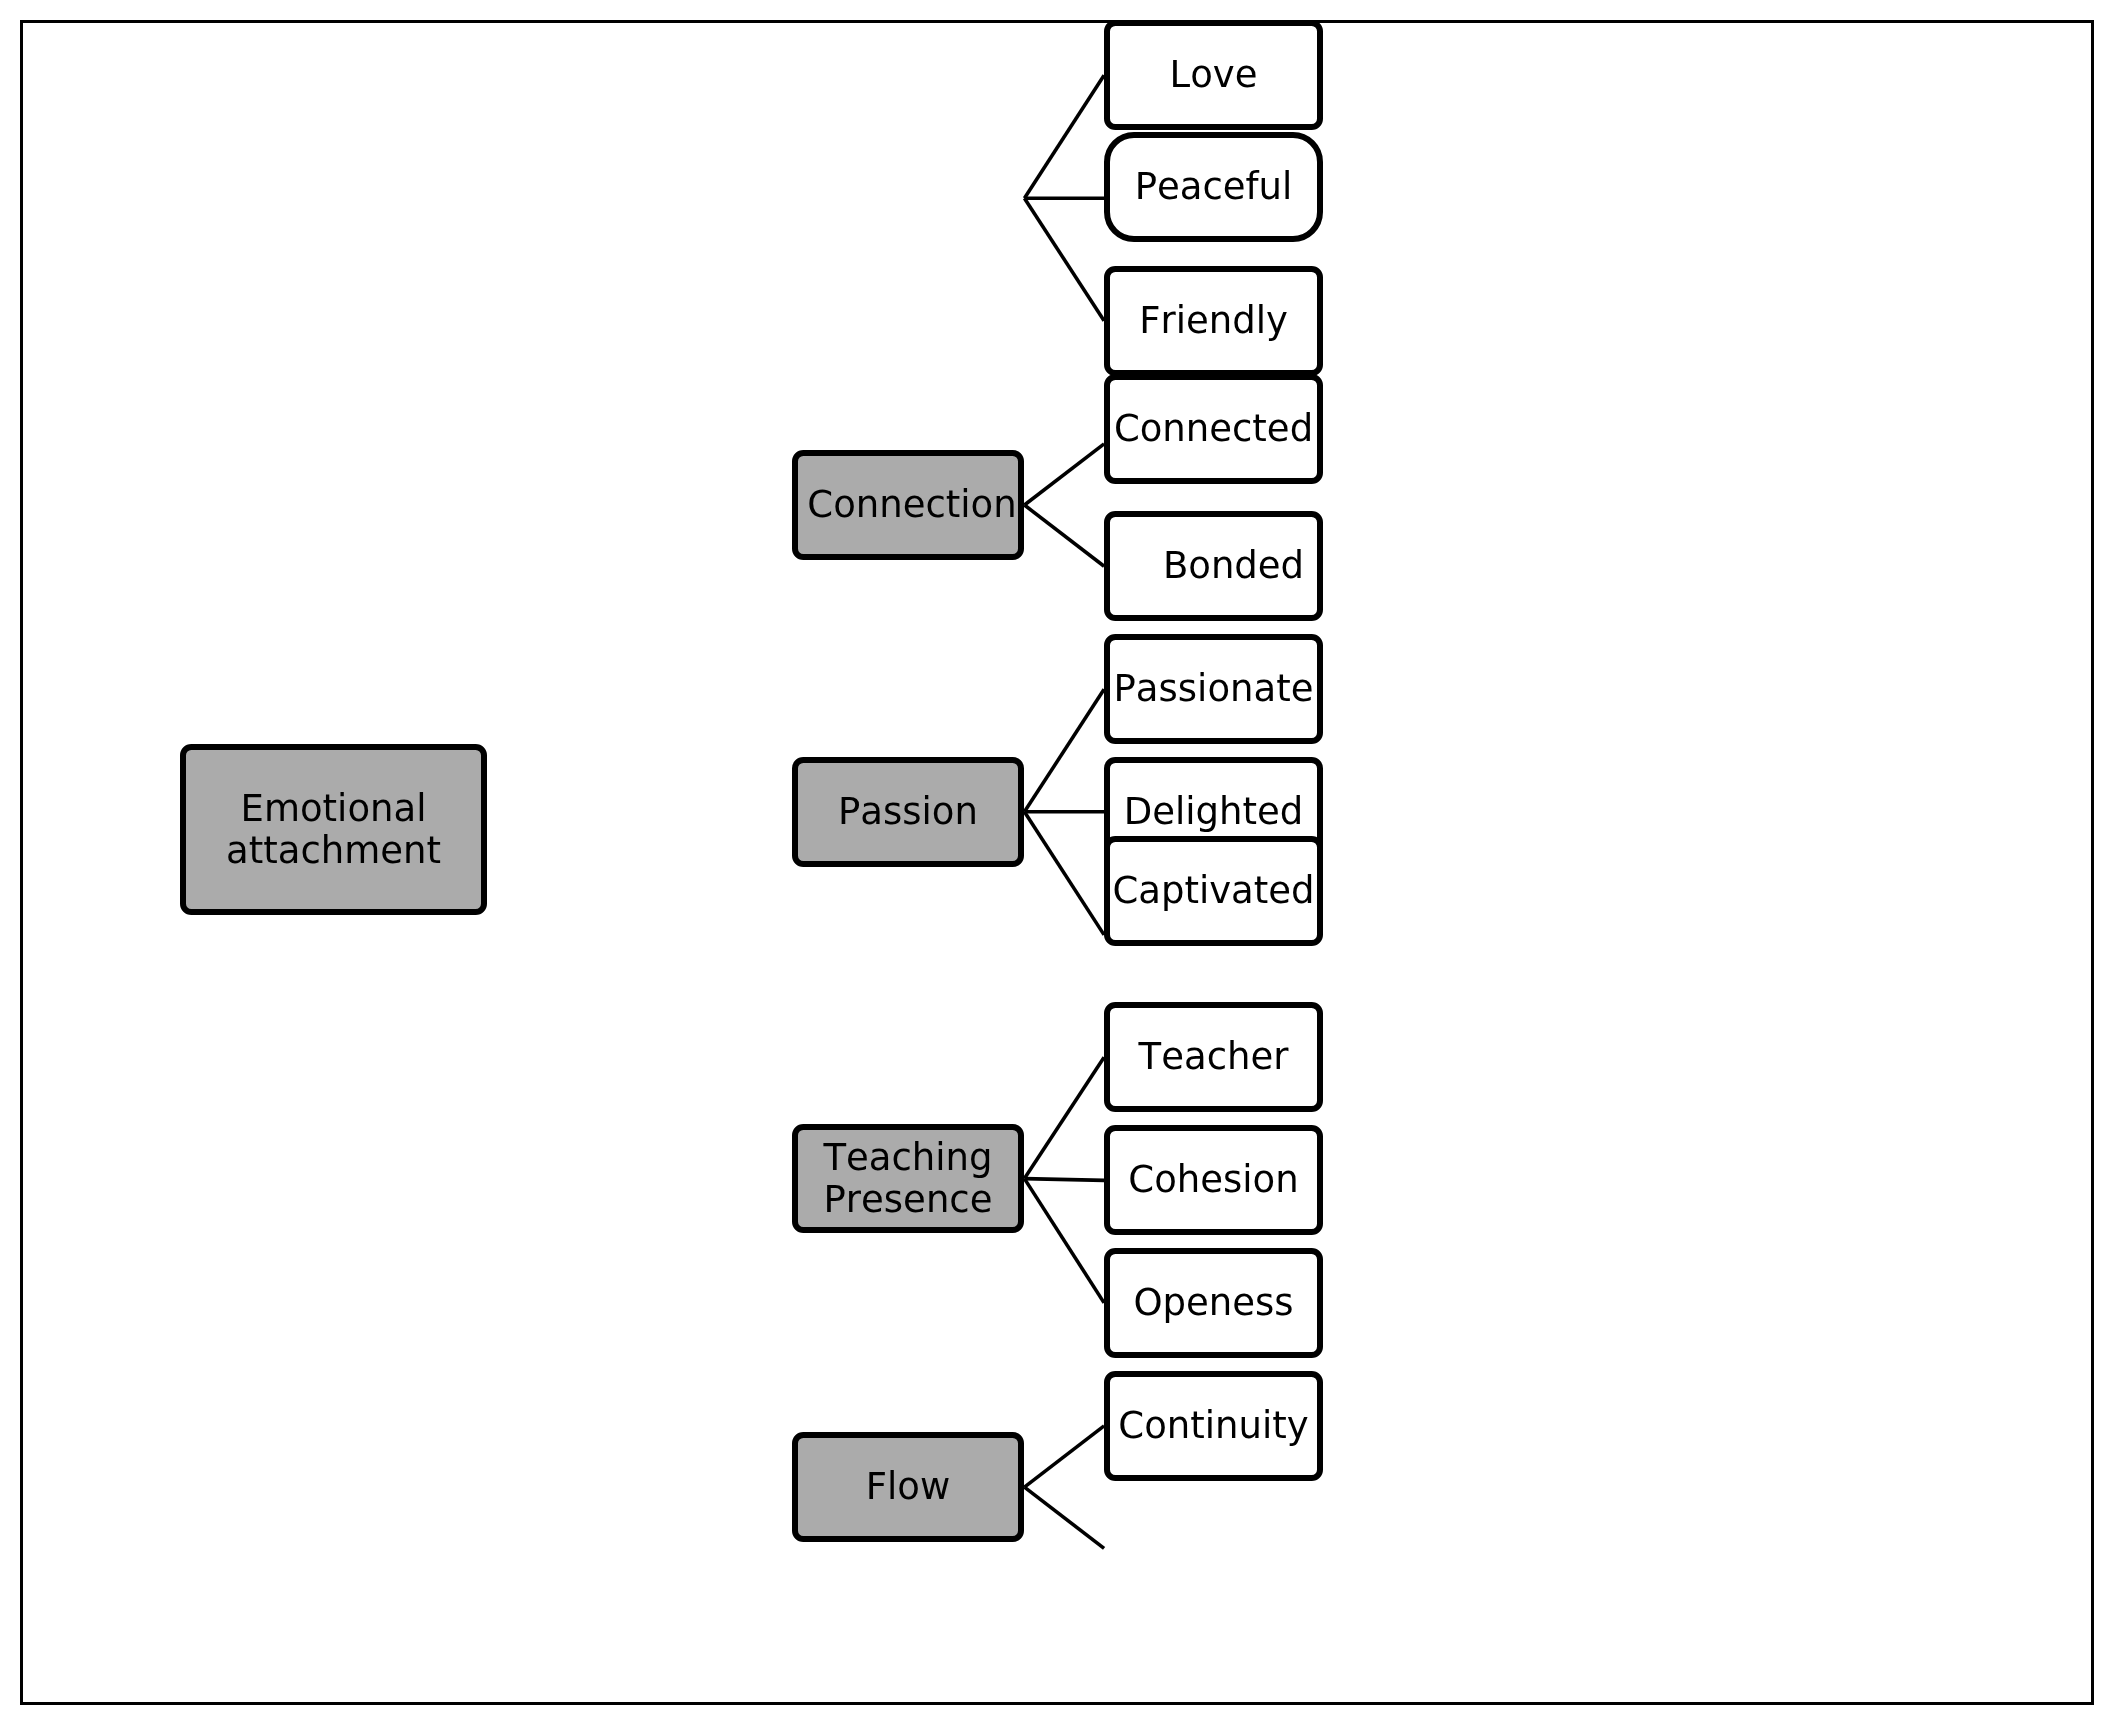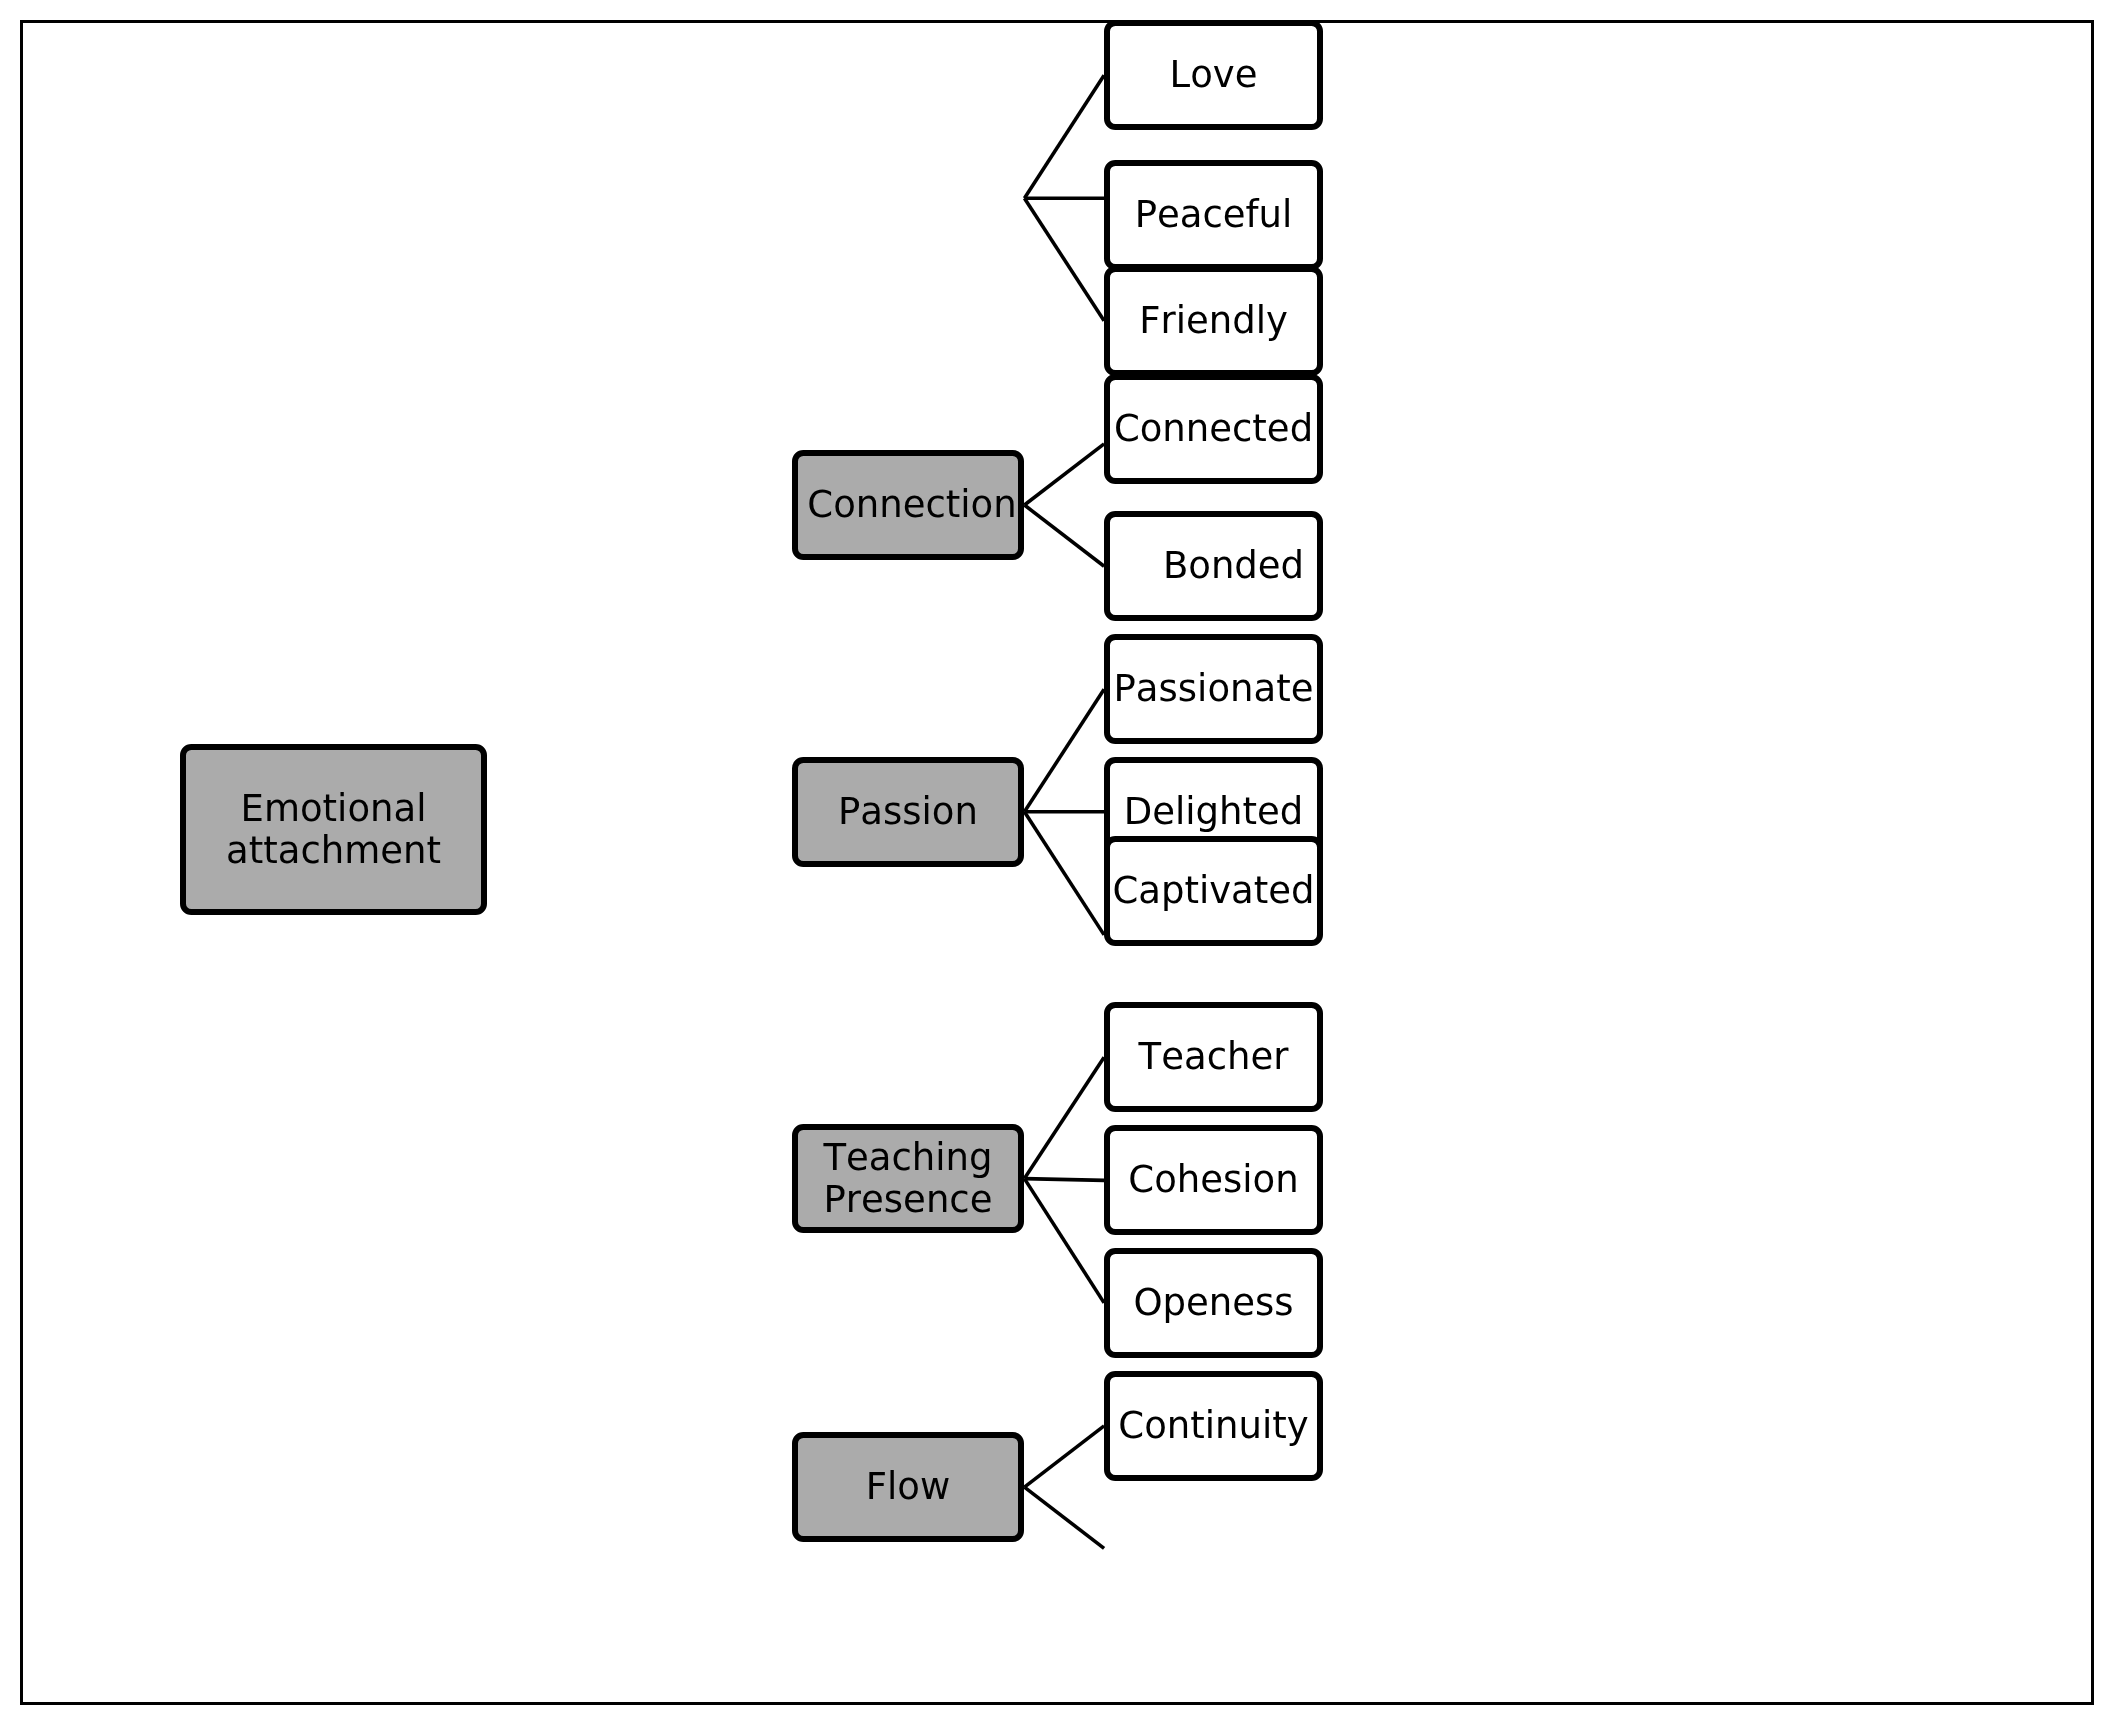--- a/index.html
+++ b/index.html
@@ -54,21 +54,21 @@
     font-variant-ligatures: none;
     font-feature-settings: "kern" 0, "liga" 0;
     color: #000000;
     white-space: pre-line;
   }
   .node.theme, .node.root { background: #ababab; }
 
   
   .code { left: 1104px; width: 219px; height: 110px; }
   .code.c0  { top: 20px; }
-  .code.c1  { top: 160px; }
+  .code.c1  { top: 132px; border-radius: 30px; }
   .code.c2  { top: 266px; }
   .code.c3  { top: 374px; }
   .code.c4  { top: 511px; padding-left: 40px; }
   .code.c5  { top: 634px; }
   .code.c6  { top: 757px; }
   .code.c7  { top: 836px; }
   .code.c8  { top: 1002px; }
   .code.c9  { top: 1125px; }
   .code.c10 { top: 1248px; }
   .code.c11 { top: 1371px; }

